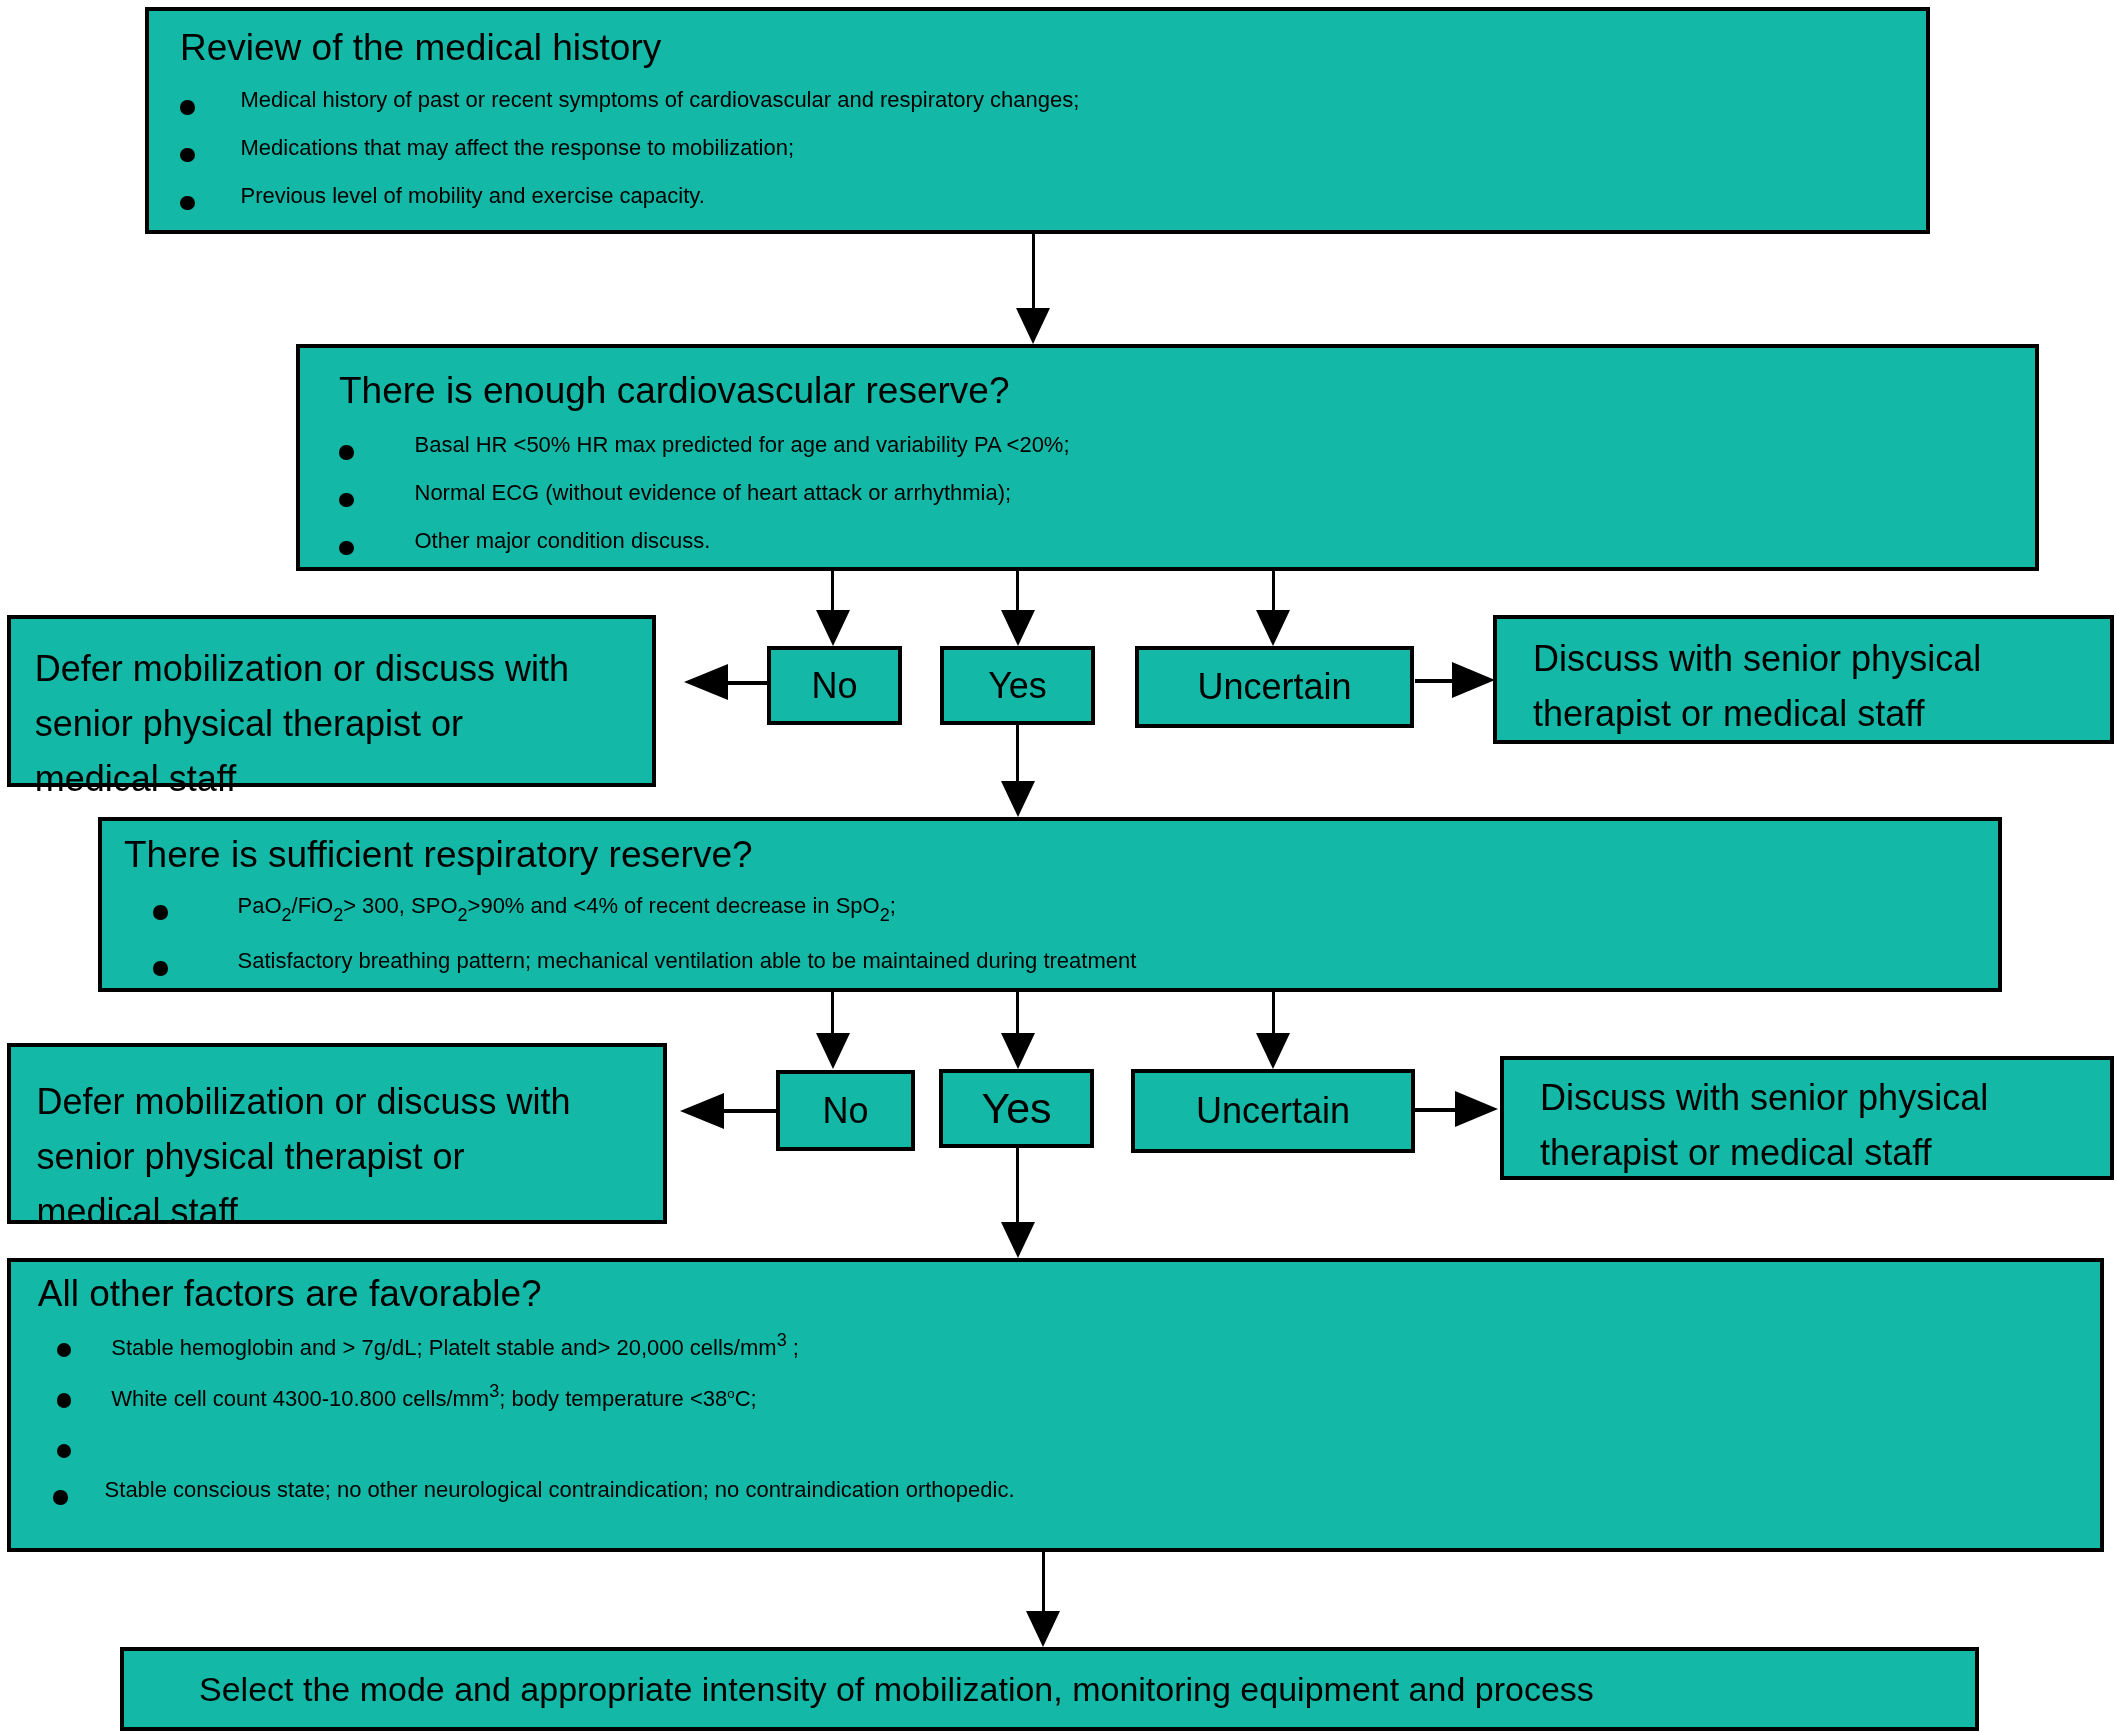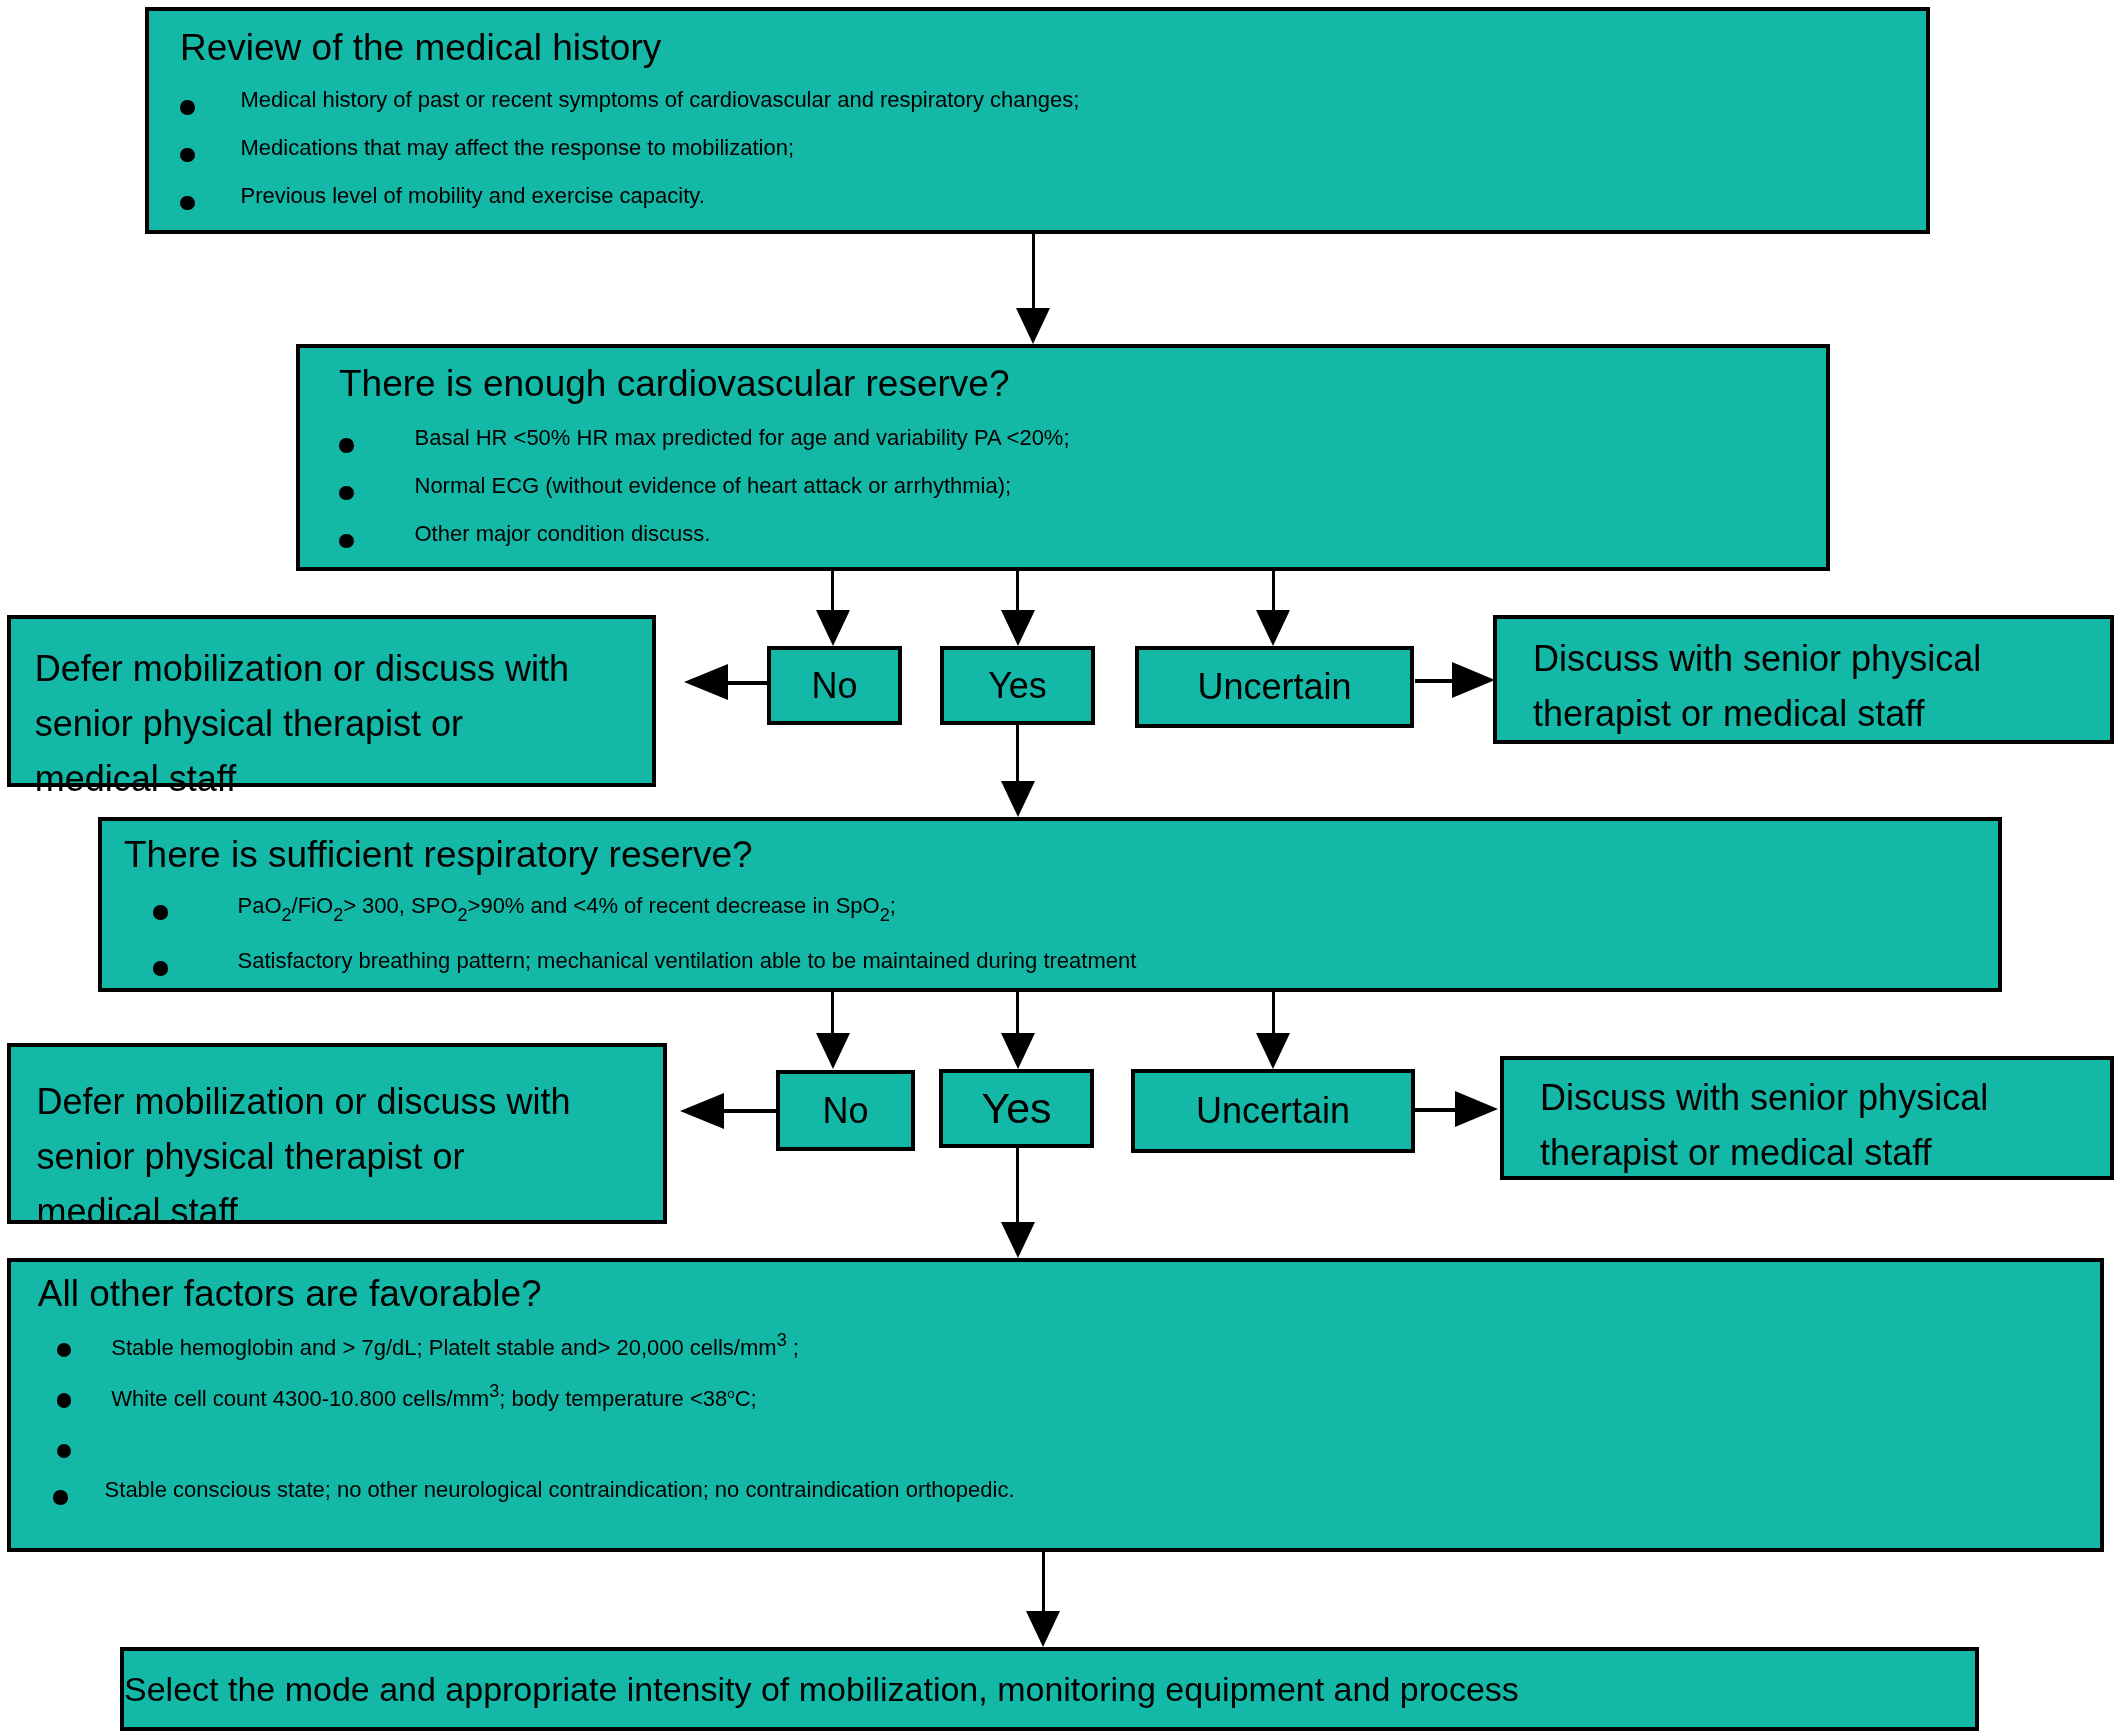--- a/index.html
+++ b/index.html
@@ -44,21 +44,21 @@
       <div class="brow">
         <span class="bdot"></span>
         <span class="btext" style="margin-left:46px;">Previous level of mobility and exercise capacity.</span>
       </div>
     </div>
   </div>
 
   <div class="vline" style="left:1032px;top:232px;height:78px;"></div>
   <div class="tri-down" style="left:1016px;top:308px;"></div>
 
-  <div class="box" style="left:296px;top:344px;width:1534px;height:227px;padding:14px 17px 0 39px;">
+  <div class="box" style="left:296px;top:344px;width:1743px;height:227px;padding:21px 17px 0 39px;">
     <div class="title">There is enough cardiovascular reserve?</div>
     <div style="margin-top:19px;display:flex;flex-direction:column;gap:20.4px;">
       <div class="brow">
         <span class="bdot"></span>
         <span class="btext" style="margin-left:61px;">Basal HR &lt;50% HR max predicted for age and variability PA &lt;20%;</span>
       </div>
       <div class="brow">
         <span class="bdot"></span>
         <span class="btext" style="margin-left:61px;">Normal ECG (without evidence of heart attack or arrhythmia);</span>
       </div>
@@ -170,18 +170,18 @@
       <div class="brow">
         <span class="bdot" style="margin-left:15.3px;"></span>
         <span class="btext" style="margin-left:37px;">Stable conscious state; no other neurological contraindication; no contraindication orthopedic.</span>
       </div>
     </div>
   </div>
 
   <div class="vline" style="left:1042px;top:1552px;height:60px;"></div>
   <div class="tri-down" style="left:1026px;top:1611px;"></div>
 
-  <div class="box" style="left:120px;top:1647px;width:1859px;height:84px;display:flex;align-items:center;">
+  <div class="box" style="left:120px;top:1647px;width:1859px;height:84px;display:flex;align-items:center;padding-left:75px;">
     <span class="selecttext">Select the mode and appropriate intensity of mobilization, monitoring equipment and process</span>
   </div>
 
 </div>
 
 
 </body></html>

